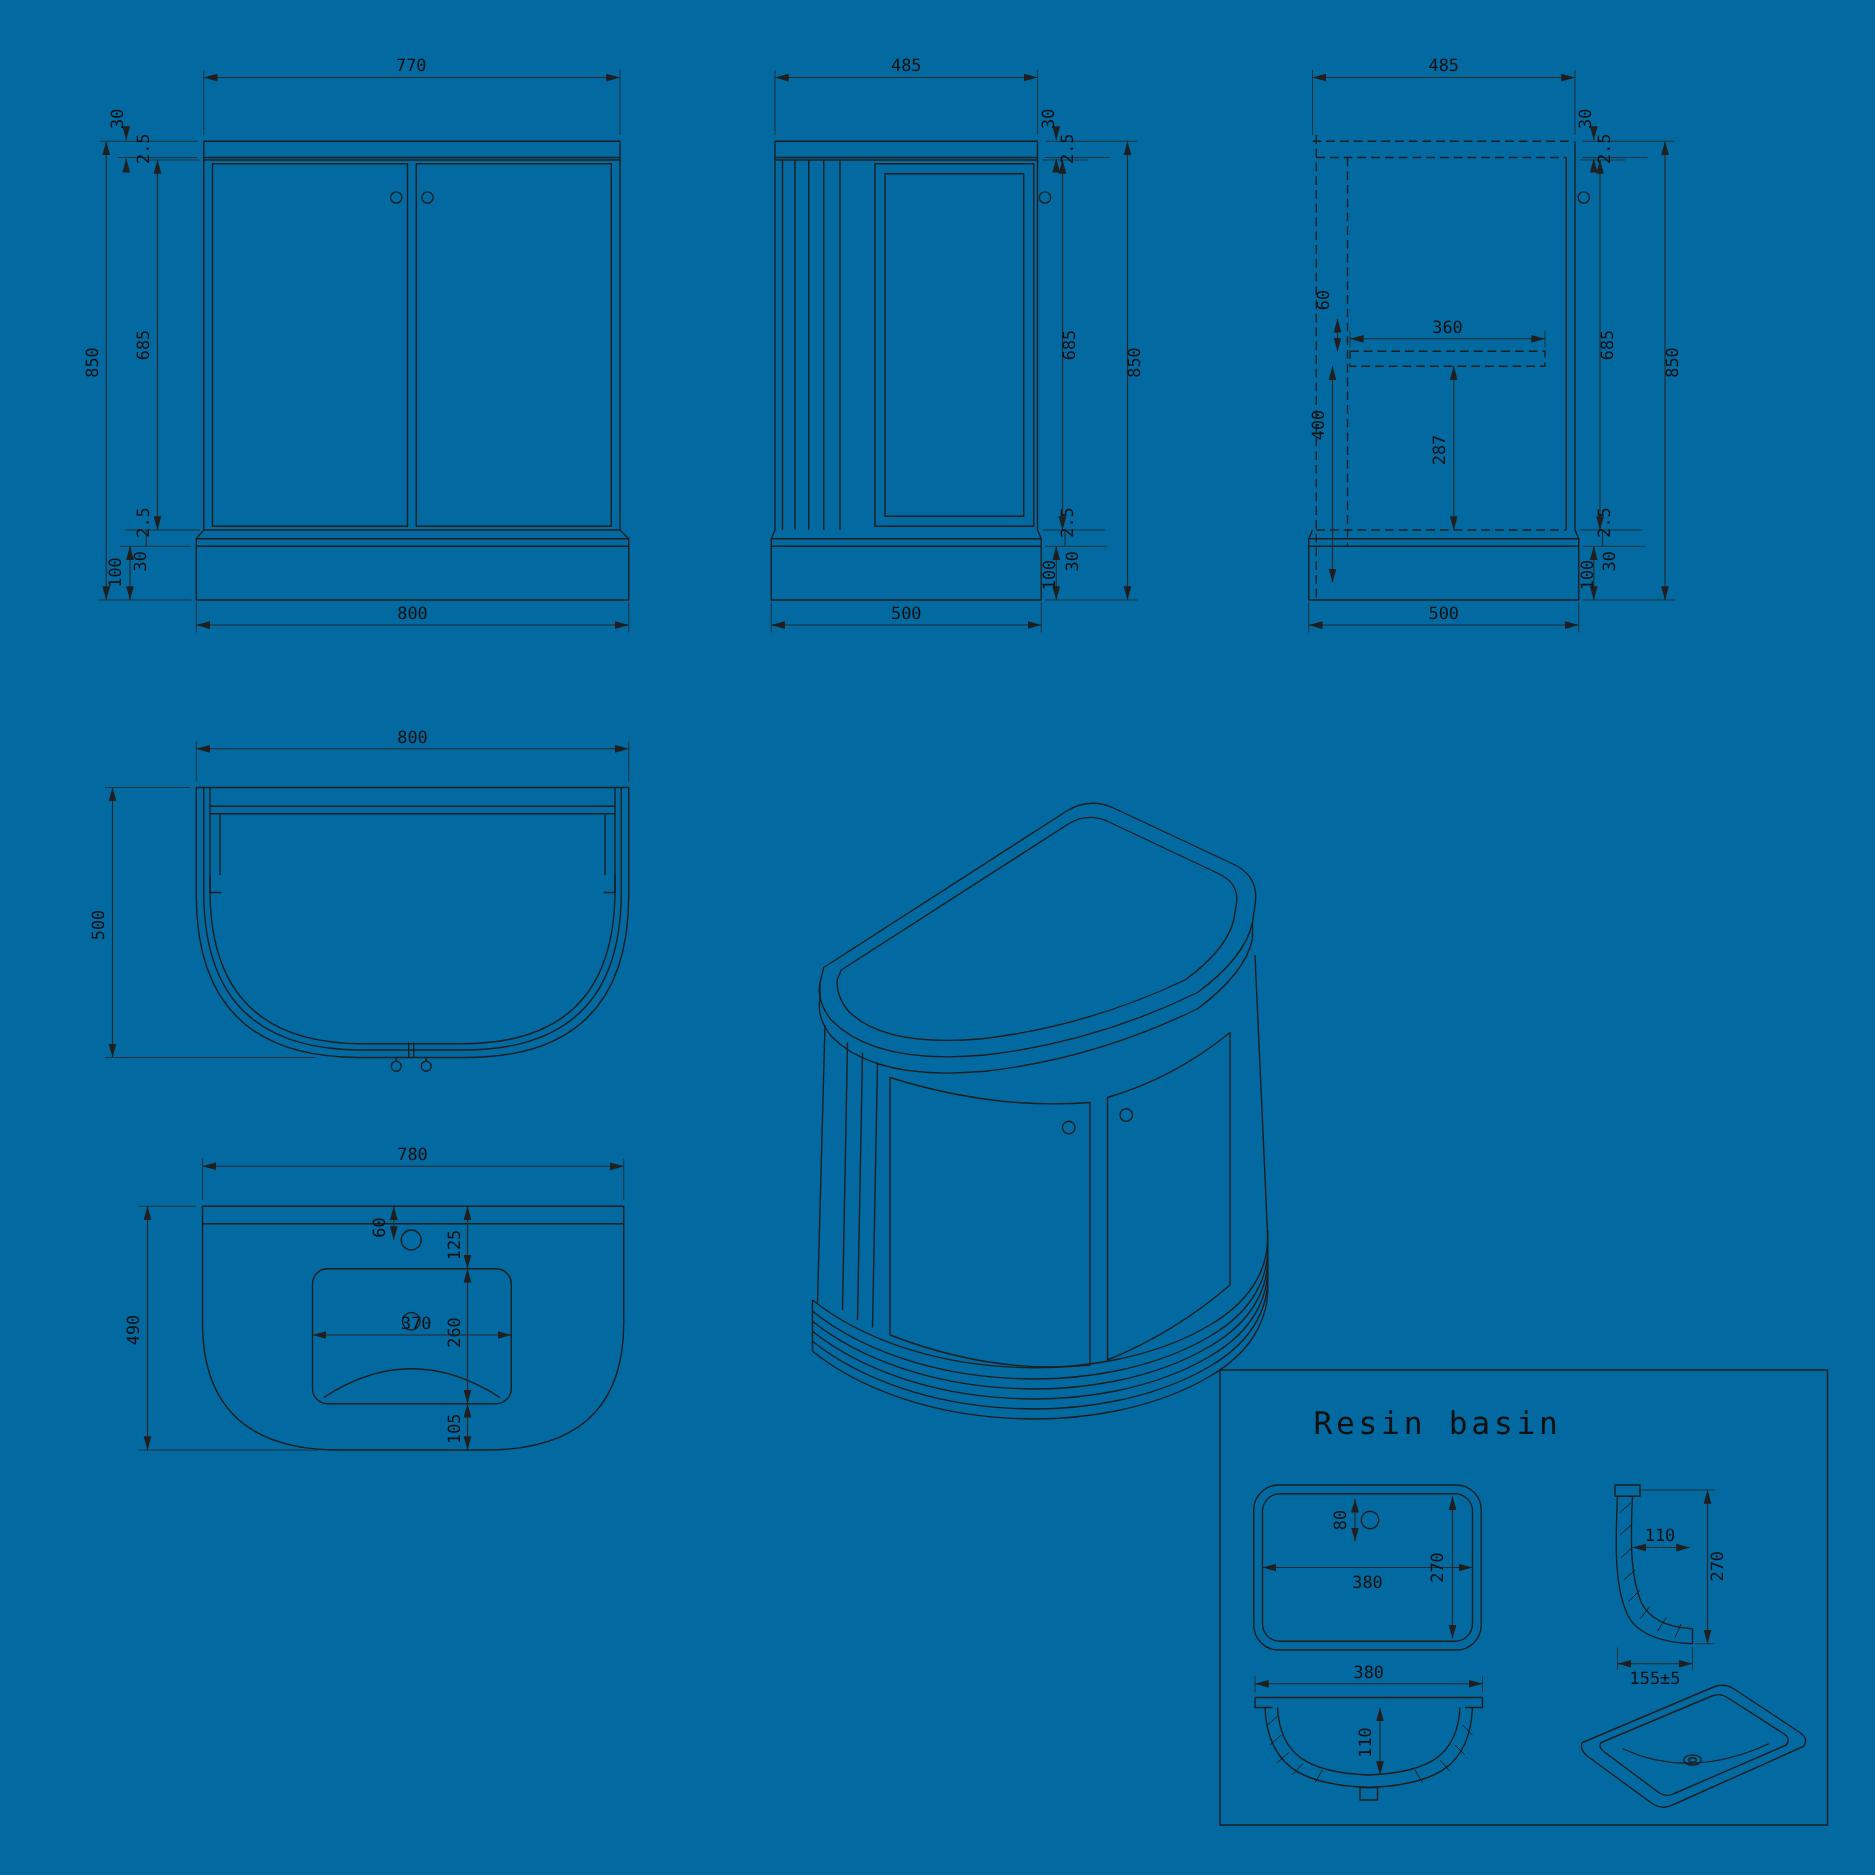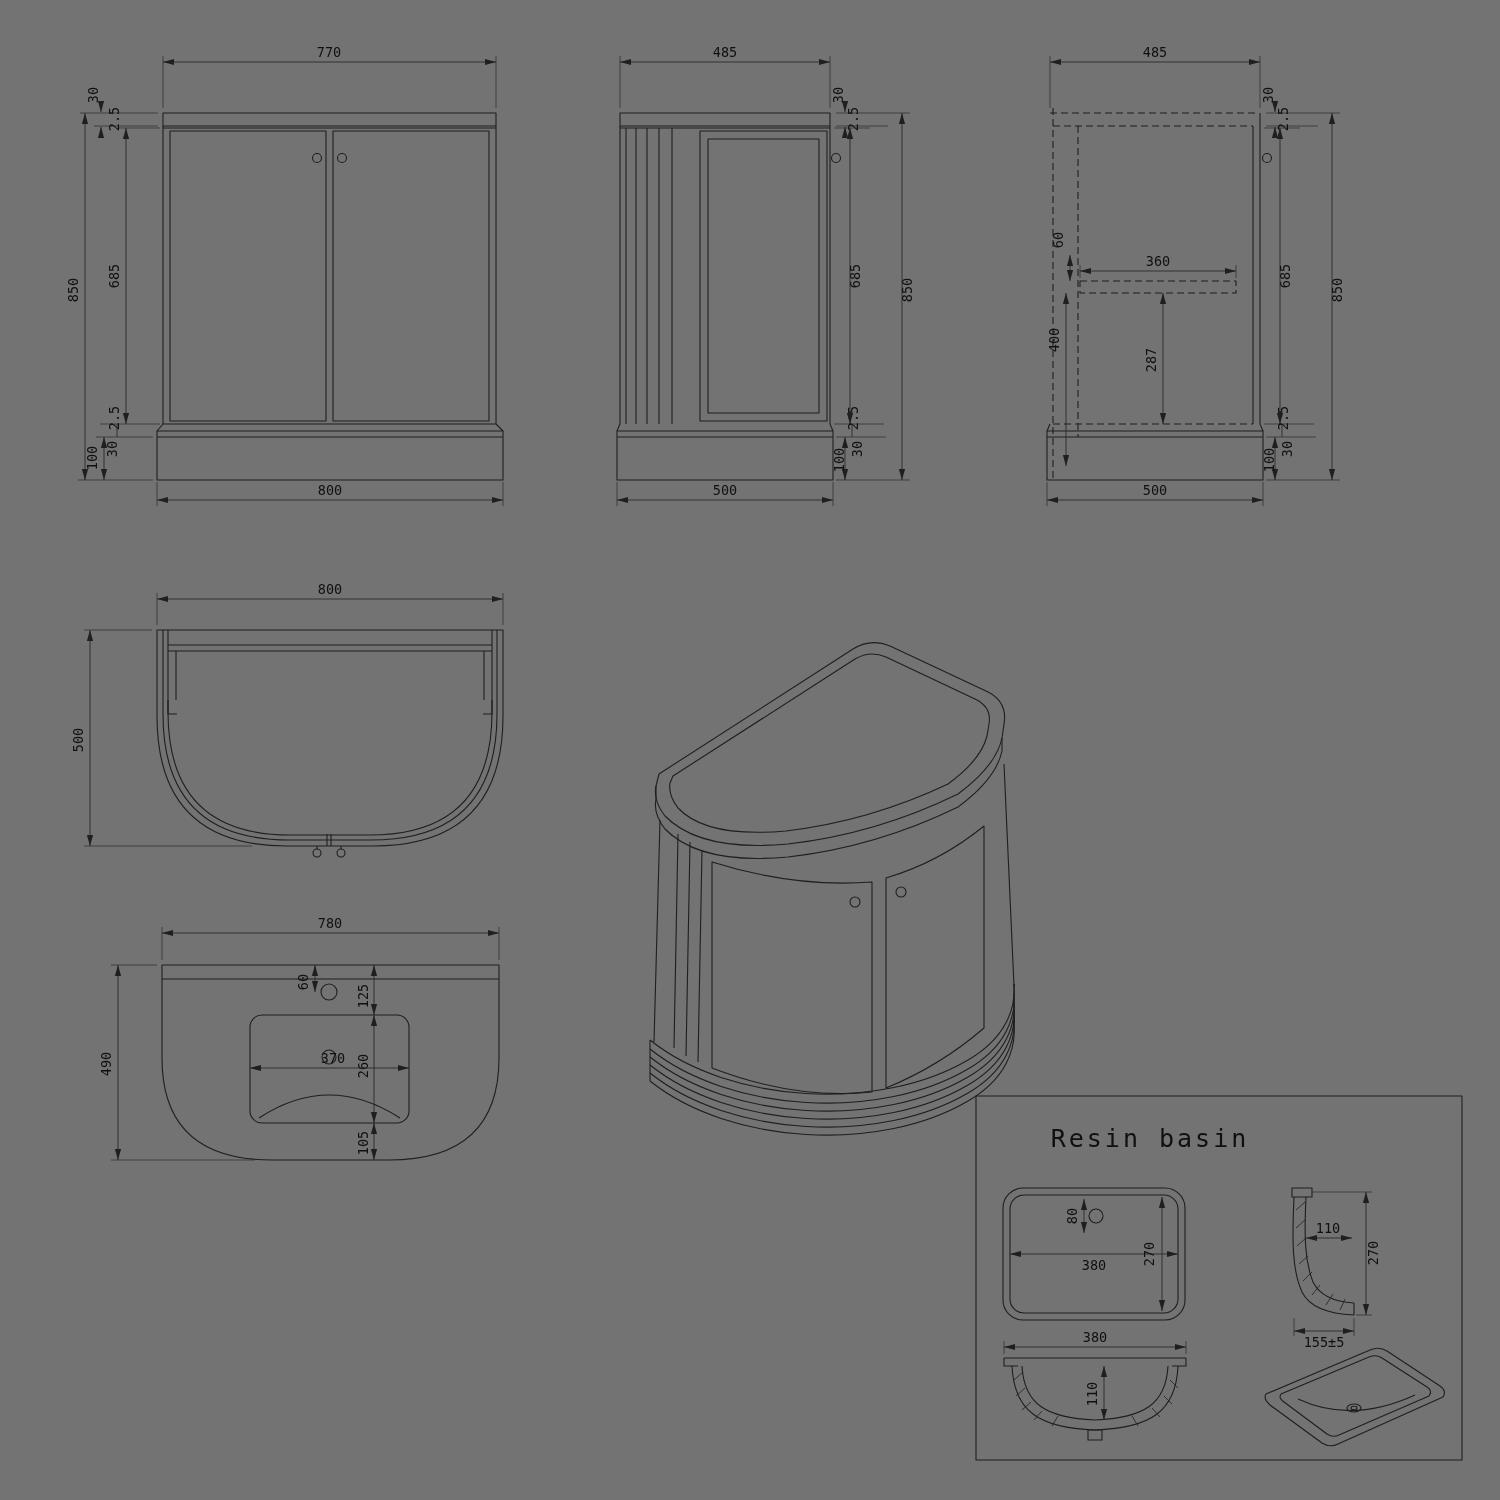--- a/index.html
+++ b/index.html
@@ -1,16 +1,16 @@
 <!DOCTYPE html>
 <html><head>
 <meta charset="utf-8">
 <style>
   html,body{margin:0;padding:0;background:#ffffff;}
-  .canvas{position:relative;width:1500px;height:1500px;background:#737373;overflow:hidden;}
+  .canvas{position:relative;width:1500px;height:1500px;background:#0369a1;overflow:hidden;}
   svg{position:absolute;top:0;left:0;}
   .ln{fill:none;stroke:#1f1f1f;stroke-width:1.1;stroke-linejoin:round;stroke-linecap:butt;}
   .dsh{stroke-dasharray:7 4;}
   .ext{fill:none;stroke:#2a2a2a;stroke-width:0.7;}
   .dim{fill:none;stroke:#2a2a2a;stroke-width:0.9;}
   .hat{fill:none;stroke:#1f1f1f;stroke-width:0.8;}
   text.d{font-family:"DejaVu Sans Mono","Liberation Mono",monospace;font-size:13.5px;fill:#101010;text-anchor:middle;}
   text.t{font-size:25px;letter-spacing:3px;}
 </style>
 </head>

